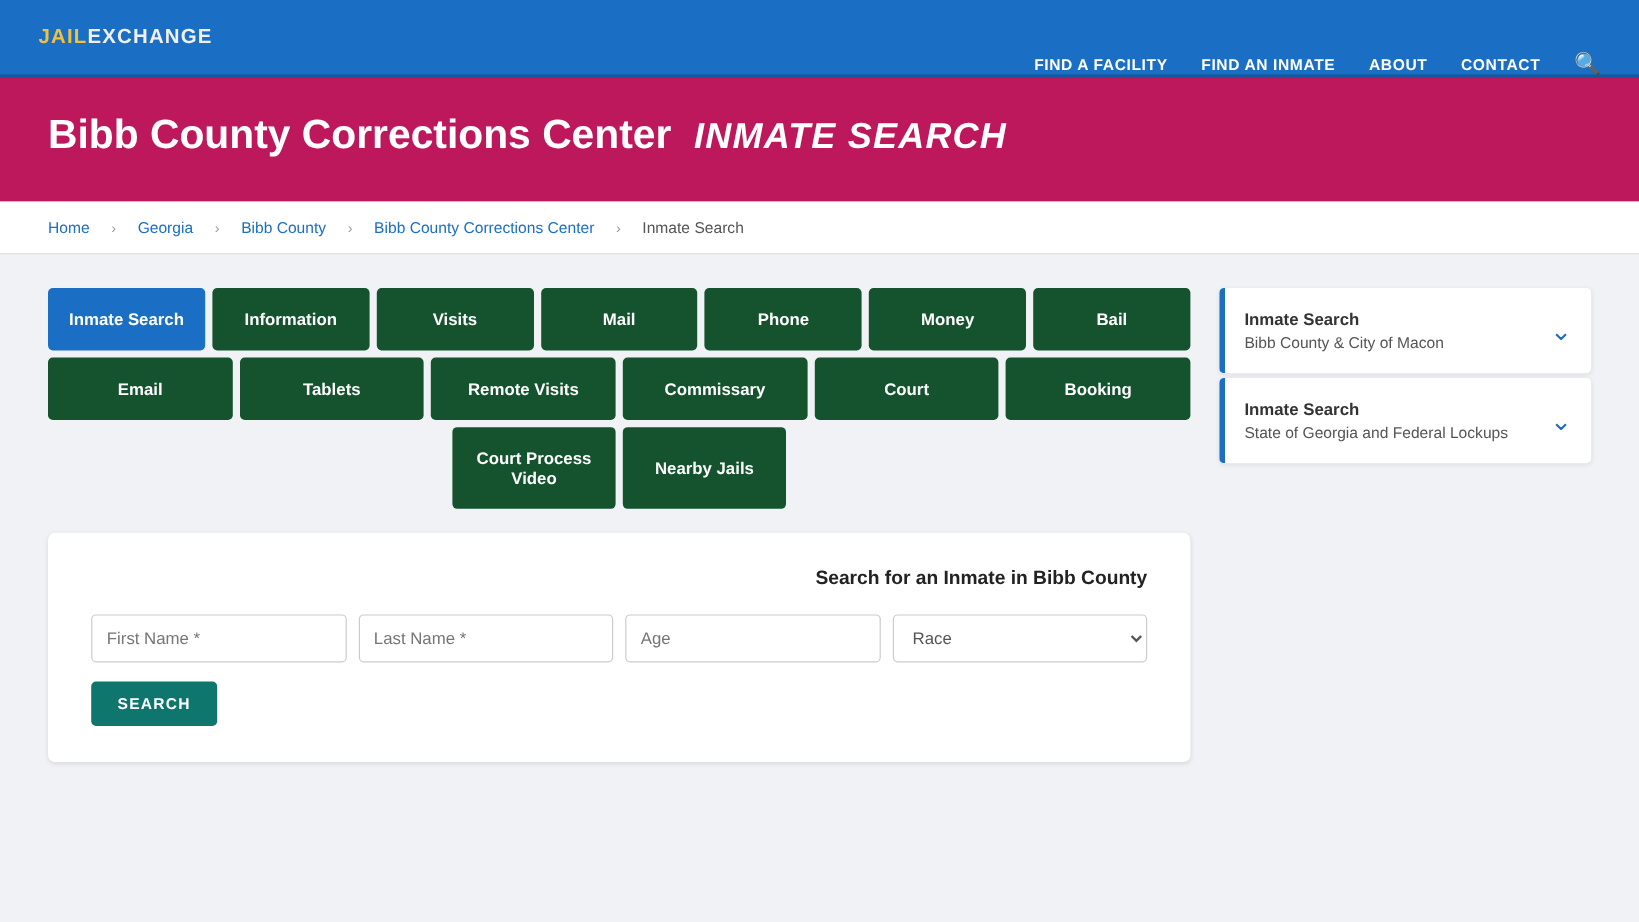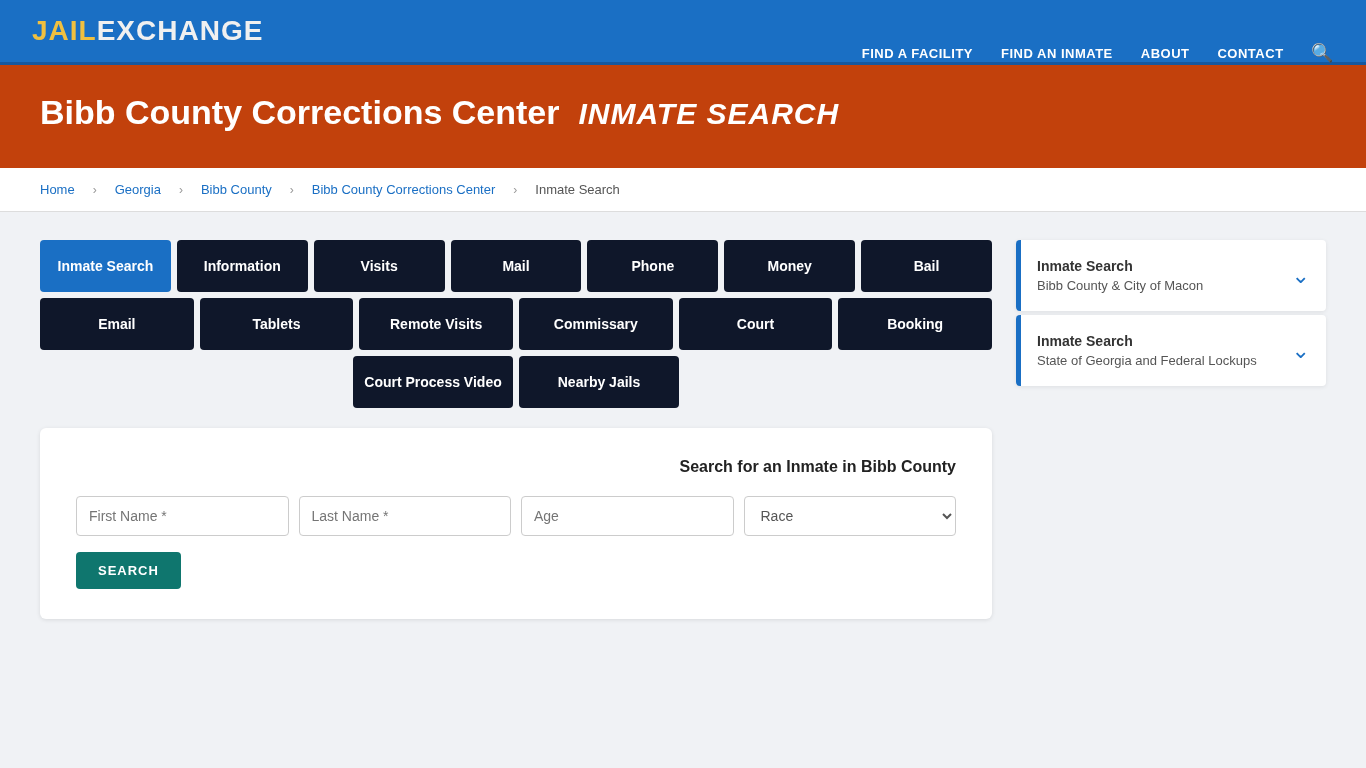--- a/index.html
+++ b/index.html
@@ -9,21 +9,21 @@
     .navbar {
       background: #1a6fc4;
       display: flex;
       align-items: center;
       justify-content: space-between;
       padding: 0 32px;
       height: 65px;
       border-bottom: 3px solid #1558a0;
     }
     .navbar-logo {
-      font-size: 28px;
+      font-size: 17px;
       font-weight: 900;
       color: white;
       letter-spacing: 1px;
     }
     .navbar-logo span {
       color: #f0c040;
     }
     .navbar-links {
       display: flex;
       align-items: center;
@@ -41,21 +41,21 @@
     .search-icon-btn {
       color: white;
       font-size: 18px;
       cursor: pointer;
       background: none;
       border: none;
     }
 
     
     .hero {
-      background: #c2410c;
+      background: #be185d;
       padding: 28px 40px 36px 40px;
     }
     .hero-title {
       font-size: 34px;
       font-weight: 900;
       color: white;
     }
     .hero-title em {
       font-style: italic;
       font-weight: 700;
@@ -105,39 +105,39 @@
     }
     .nav-btn {
       padding: 18px 10px;
       border: none;
       border-radius: 4px;
       font-size: 14px;
       font-weight: 600;
       color: white;
       cursor: pointer;
       text-align: center;
-      background: #0f172a;
+      background: #14532d;
     }
     .nav-btn.active {
       background: #1a6fc4;
     }
     .nav-buttons-row2 {
       display: grid;
       grid-template-columns: repeat(6, 1fr);
       gap: 6px;
       margin-bottom: 6px;
     }
     .nav-buttons-row3 {
       display: flex;
       gap: 6px;
       justify-content: center;
       margin-bottom: 20px;
     }
     .nav-buttons-row3 .nav-btn {
-      width: 160px;
+      width: 136px;
     }
 
     
     .search-panel {
       background: white;
       border-radius: 6px;
       padding: 30px 36px;
       box-shadow: 0 1px 4px rgba(0,0,0,0.1);
     }
     .search-panel h2 {

